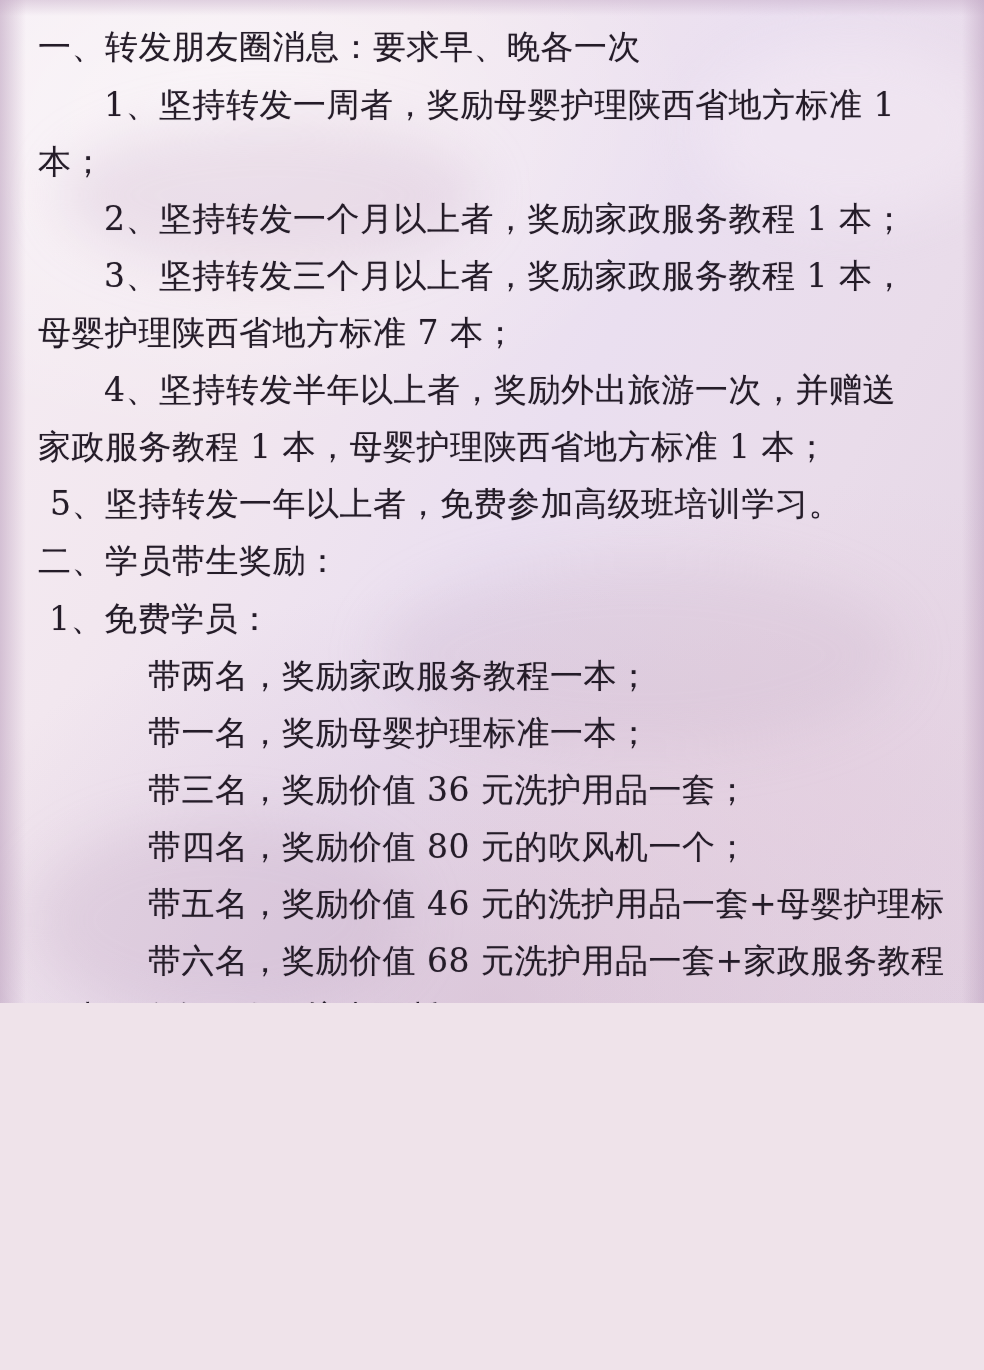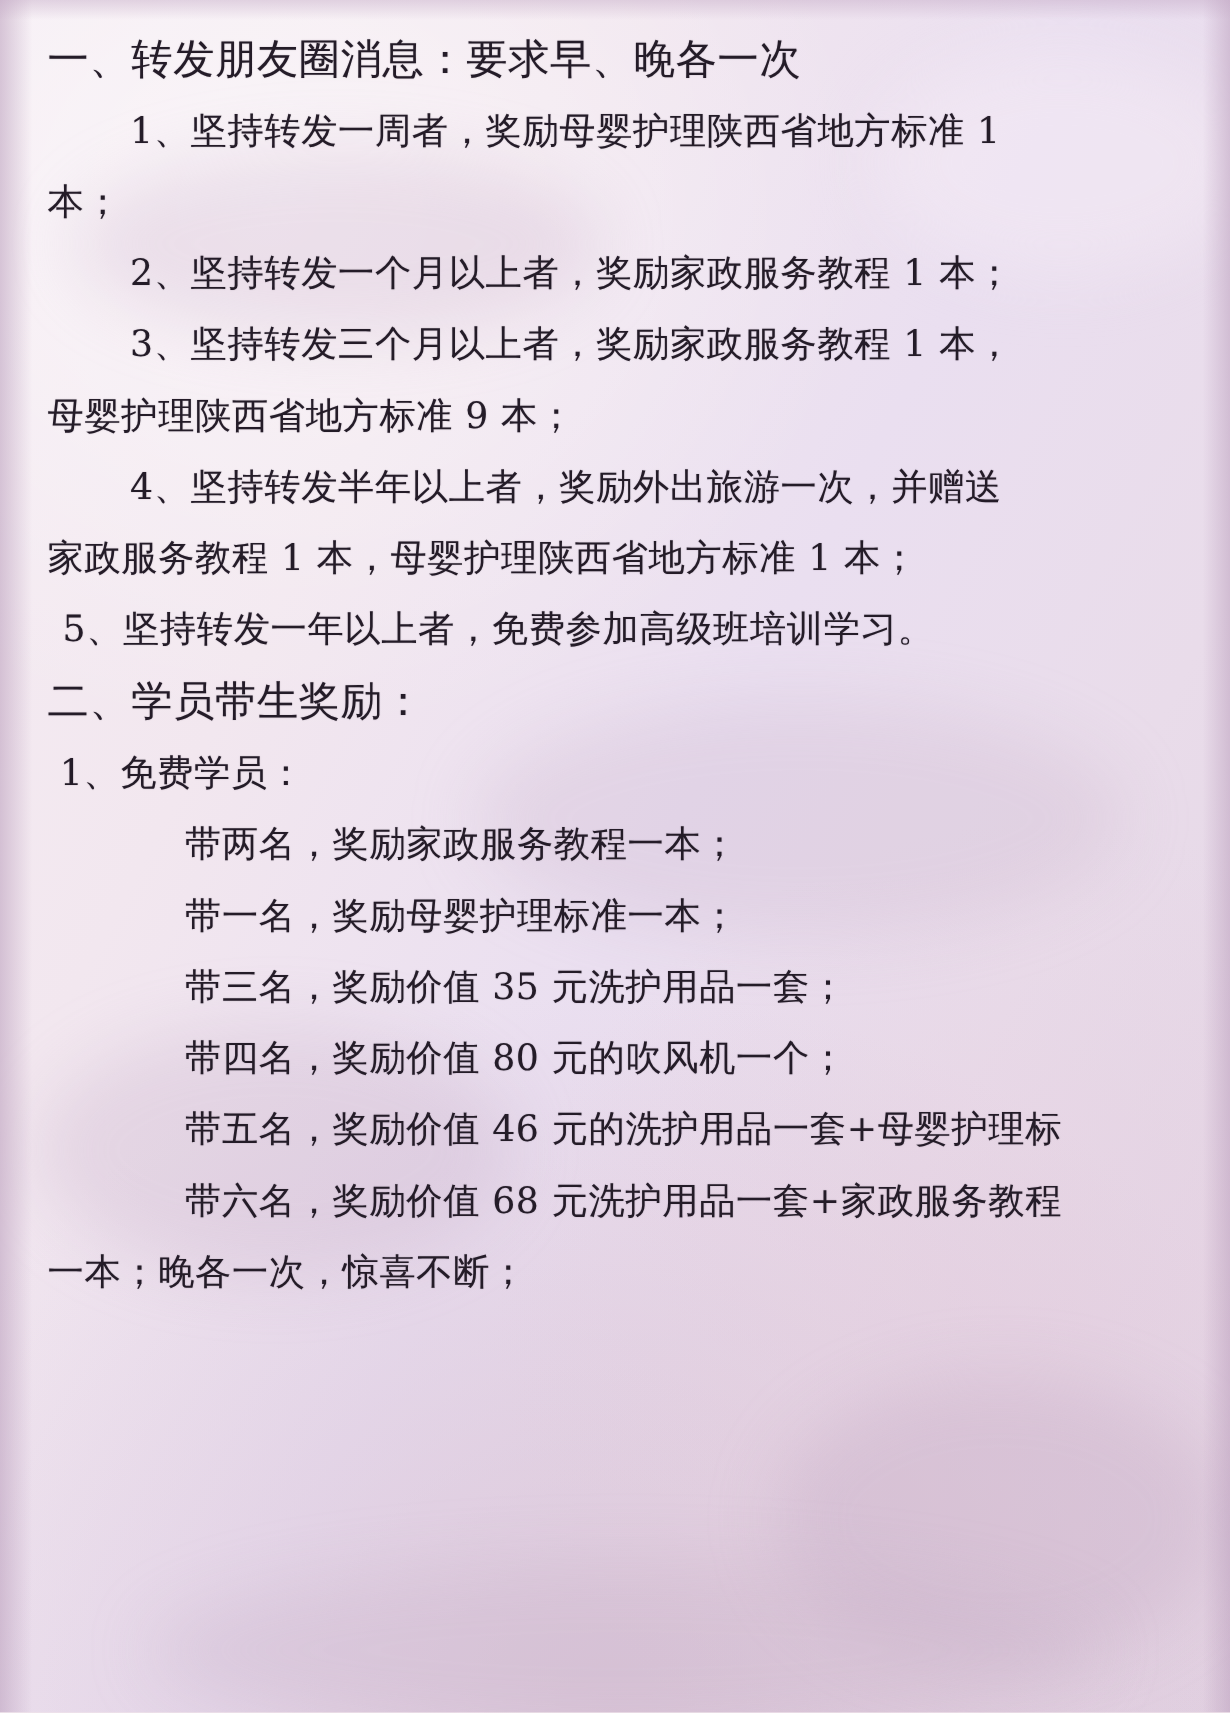--- a/index.html
+++ b/index.html
@@ -11,21 +11,21 @@
     height: 1370px;
     overflow: hidden;
     font-family: "DejaVu Serif", "Liberation Serif", serif;
     background: #efe3ea;
   }
 
   
   .page {
     position: relative;
     width: 984px;
-    height: 1370px;
+    height: 1003px;
     background:
       radial-gradient(ellipse 70% 45% at 22% 12%, rgba(255,255,255,0.50) 0%, rgba(255,255,255,0.0) 70%),
       radial-gradient(ellipse 60% 40% at 85% 78%, rgba(228,205,222,0.55) 0%, rgba(228,205,222,0.0) 75%),
       radial-gradient(ellipse 90% 60% at 50% 100%, rgba(208,182,204,0.55) 0%, rgba(208,182,204,0.0) 70%),
       linear-gradient(118deg, #f6eef4 0%, #f2e7ef 28%, #eadff0 52%, #e9dcea 72%, #e2d3e3 100%);
     overflow: hidden;
   }
   
   .blotch {
     position: absolute;
@@ -60,21 +60,21 @@
   }
 
   .content {
     position: relative;
     padding: 18px 34px 0 38px;
     z-index: 2;
   }
 
   .line {
     color: #241c28;
-    font-size: 29px;
+    font-size: 33px;
     line-height: 57px;
     letter-spacing: 0.5px;
     white-space: pre;
     text-shadow: 0 0 1px rgba(40,28,45,0.35);
   }
   .indent-1 { padding-left: 66px; }
   .indent-2 { padding-left: 110px; }
   .indent-0 { padding-left: 0; }
   .indent-small { padding-left: 12px; }
   .heading {
@@ -95,27 +95,27 @@
   <div class="edge-left"></div>
   <div class="edge-right"></div>
   <div class="edge-top"></div>
 
   <div class="content">
     <div class="line heading indent-0">一、转发朋友圈消息：要求早、晚各一次</div>
     <div class="line indent-1">1、坚持转发一周者，奖励母婴护理陕西省地方标准 1</div>
     <div class="line indent-0">本；</div>
     <div class="line indent-1">2、坚持转发一个月以上者，奖励家政服务教程 1 本；</div>
     <div class="line indent-1">3、坚持转发三个月以上者，奖励家政服务教程 1 本，</div>
-    <div class="line indent-0">母婴护理陕西省地方标准 9 本；</div>
+    <div class="line indent-0">母婴护理陕西省地方标准 7 本；</div>
     <div class="line indent-1">4、坚持转发半年以上者，奖励外出旅游一次，并赠送</div>
     <div class="line indent-0">家政服务教程 1 本，母婴护理陕西省地方标准 1 本；</div>
     <div class="line indent-small">5、坚持转发一年以上者，免费参加高级班培训学习。</div>
     <div class="line heading indent-0">二、学员带生奖励：</div>
     <div class="line indent-0"> 1、免费学员：</div>
     <div class="line indent-2">带两名，奖励家政服务教程一本；</div>
     <div class="line indent-2">带一名，奖励母婴护理标准一本；</div>
-    <div class="line indent-2">带三名，奖励价值 35 元洗护用品一套；</div>
+    <div class="line indent-2">带三名，奖励价值 36 元洗护用品一套；</div>
     <div class="line indent-2">带四名，奖励价值 80 元的吹风机一个；</div>
     <div class="line indent-2">带五名，奖励价值 46 元的洗护用品一套+母婴护理标</div>
     <div class="line indent-2">带六名，奖励价值 68 元洗护用品一套+家政服务教程</div>
     <div class="line indent-0">一本；晚各一次，惊喜不断；</div>
   </div>
 </div>
 
 </body></html>

